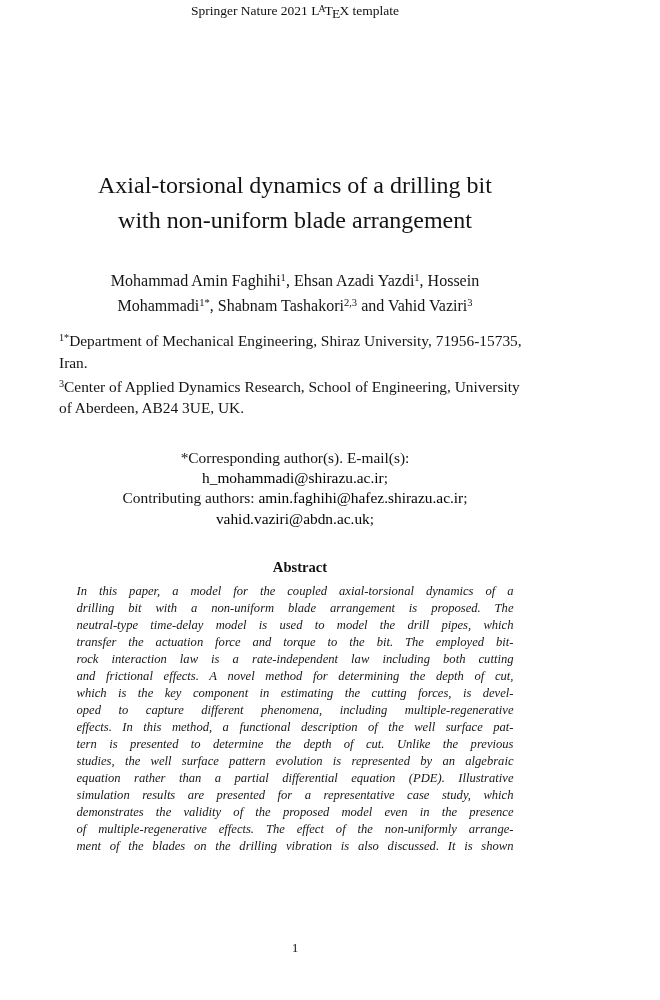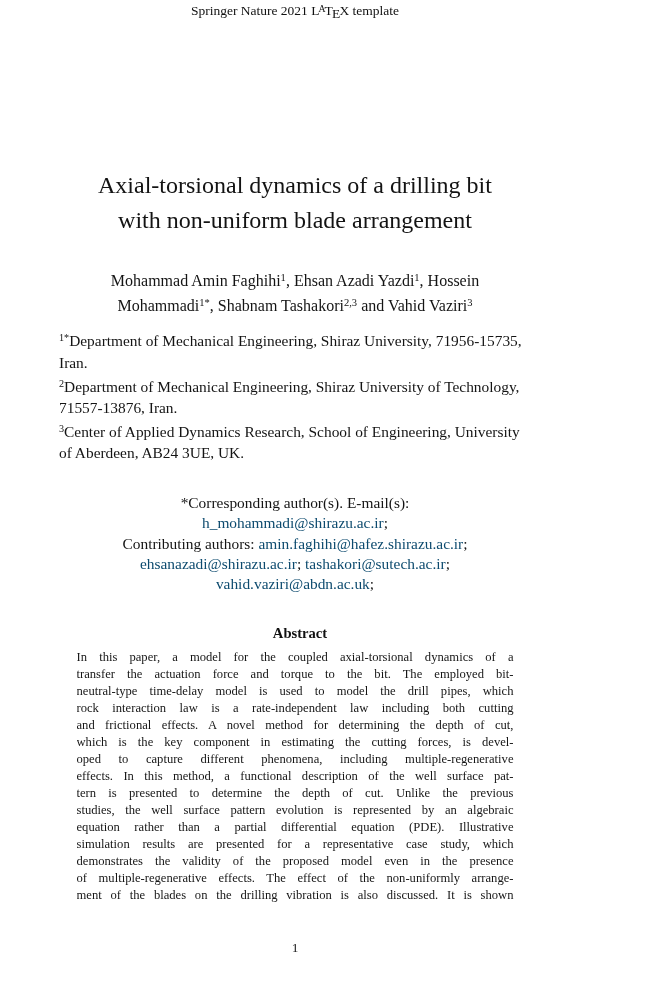--- a/index.html
+++ b/index.html
@@ -47,37 +47,38 @@
     line-height: 21px;
   }
 
   .emails-block {
     margin: 30px auto 16px auto;
     width: 500px;
     text-align: center;
     font-size: 15.4px;
     line-height: 20.4px;
   }
-  .seg-link { color: #0c4a6e; }
+  .seg-link { color: #000000; }
   .seg-sup { font-size: 0.66em; vertical-align: 0.5em; letter-spacing: 0; }
 
   .abstract-heading {
     margin: 30px auto 0 auto;
     text-align: center;
     font-size: 14.6px;
     font-weight: bold;
     color: #111;
     padding-left: 10px;
   }
   .abstract-body {
     margin: 7px auto 0 auto;
     width: 437px;
     font-size: 12.6px;
     line-height: 17px;
     color: #161616;
+    font-style: italic;
   }
   .abs-line {
     height: 17px;
     overflow: hidden;
     text-align: justify;
     text-align-last: justify;
     white-space: normal;
   }
 
   .page-number {
@@ -98,38 +99,37 @@
 
   <div class="title-block">
     <div>Axial-torsional dynamics of a drilling bit</div>
     <div>with non-uniform blade arrangement</div>
   </div>
 
   <div class="authors-block"><span>Mohammad Amin Faghihi</span><span class="seg-sup">1</span><span>, Ehsan Azadi Yazdi</span><span class="seg-sup">1</span><span>, Hossein Mohammadi</span><span class="seg-sup">1*</span><span>, Shabnam Tashakori</span><span class="seg-sup">2,3</span><span> and Vahid Vaziri</span><span class="seg-sup">3</span></div>
 
   <div class="affiliations-block">
     <div><span class="seg-sup">1*</span><span>Department of Mechanical Engineering, Shiraz University, 71956-15735, Iran.</span></div>
-    <div><span class="seg-sup">2</span><span>Department of Mechanical Engineering, Shiraz University of Technology, 71557-13876, Iran.</span></div>
     <div><span class="seg-sup">3</span><span>Center of Applied Dynamics Research, School of Engineering, University of Aberdeen, AB24 3UE, UK.</span></div>
   </div>
 
   <div class="emails-block">
     <div><span>*Corresponding author(s). E-mail(s):</span></div>
     <div><span class="seg-link">h_mohammadi@shirazu.ac.ir</span><span>;</span></div>
     <div><span>Contributing authors: </span><span class="seg-link">amin.faghihi@hafez.shirazu.ac.ir</span><span>;</span></div>
-    <div><span class="seg-link">ehsanazadi@shirazu.ac.ir</span><span>; </span><span class="seg-link">tashakori@sutech.ac.ir</span><span>;</span></div>
     <div><span class="seg-link">vahid.vaziri@abdn.ac.uk</span><span>;</span></div>
   </div>
 
   <div class="abstract-heading">Abstract</div>
 
   <div class="abstract-body">
       <div class="abs-line">In this paper, a model for the coupled axial-torsional dynamics of a</div>
+      <div class="abs-line">drilling bit with a non-uniform blade arrangement is proposed. The</div>
+      <div class="abs-line">neutral-type time-delay model is used to model the drill pipes, which</div>
       <div class="abs-line">transfer the actuation force and torque to the bit. The employed bit-</div>
-      <div class="abs-line">neutral-type time-delay model is used to model the drill pipes, which</div>
       <div class="abs-line">rock interaction law is a rate-independent law including both cutting</div>
       <div class="abs-line">and frictional effects. A novel method for determining the depth of cut,</div>
       <div class="abs-line">which is the key component in estimating the cutting forces, is devel-</div>
       <div class="abs-line">oped to capture different phenomena, including multiple-regenerative</div>
       <div class="abs-line">effects. In this method, a functional description of the well surface pat-</div>
       <div class="abs-line">tern is presented to determine the depth of cut. Unlike the previous</div>
       <div class="abs-line">studies, the well surface pattern evolution is represented by an algebraic</div>
       <div class="abs-line">equation rather than a partial differential equation (PDE). Illustrative</div>
       <div class="abs-line">simulation results are presented for a representative case study, which</div>
       <div class="abs-line">demonstrates the validity of the proposed model even in the presence</div>

